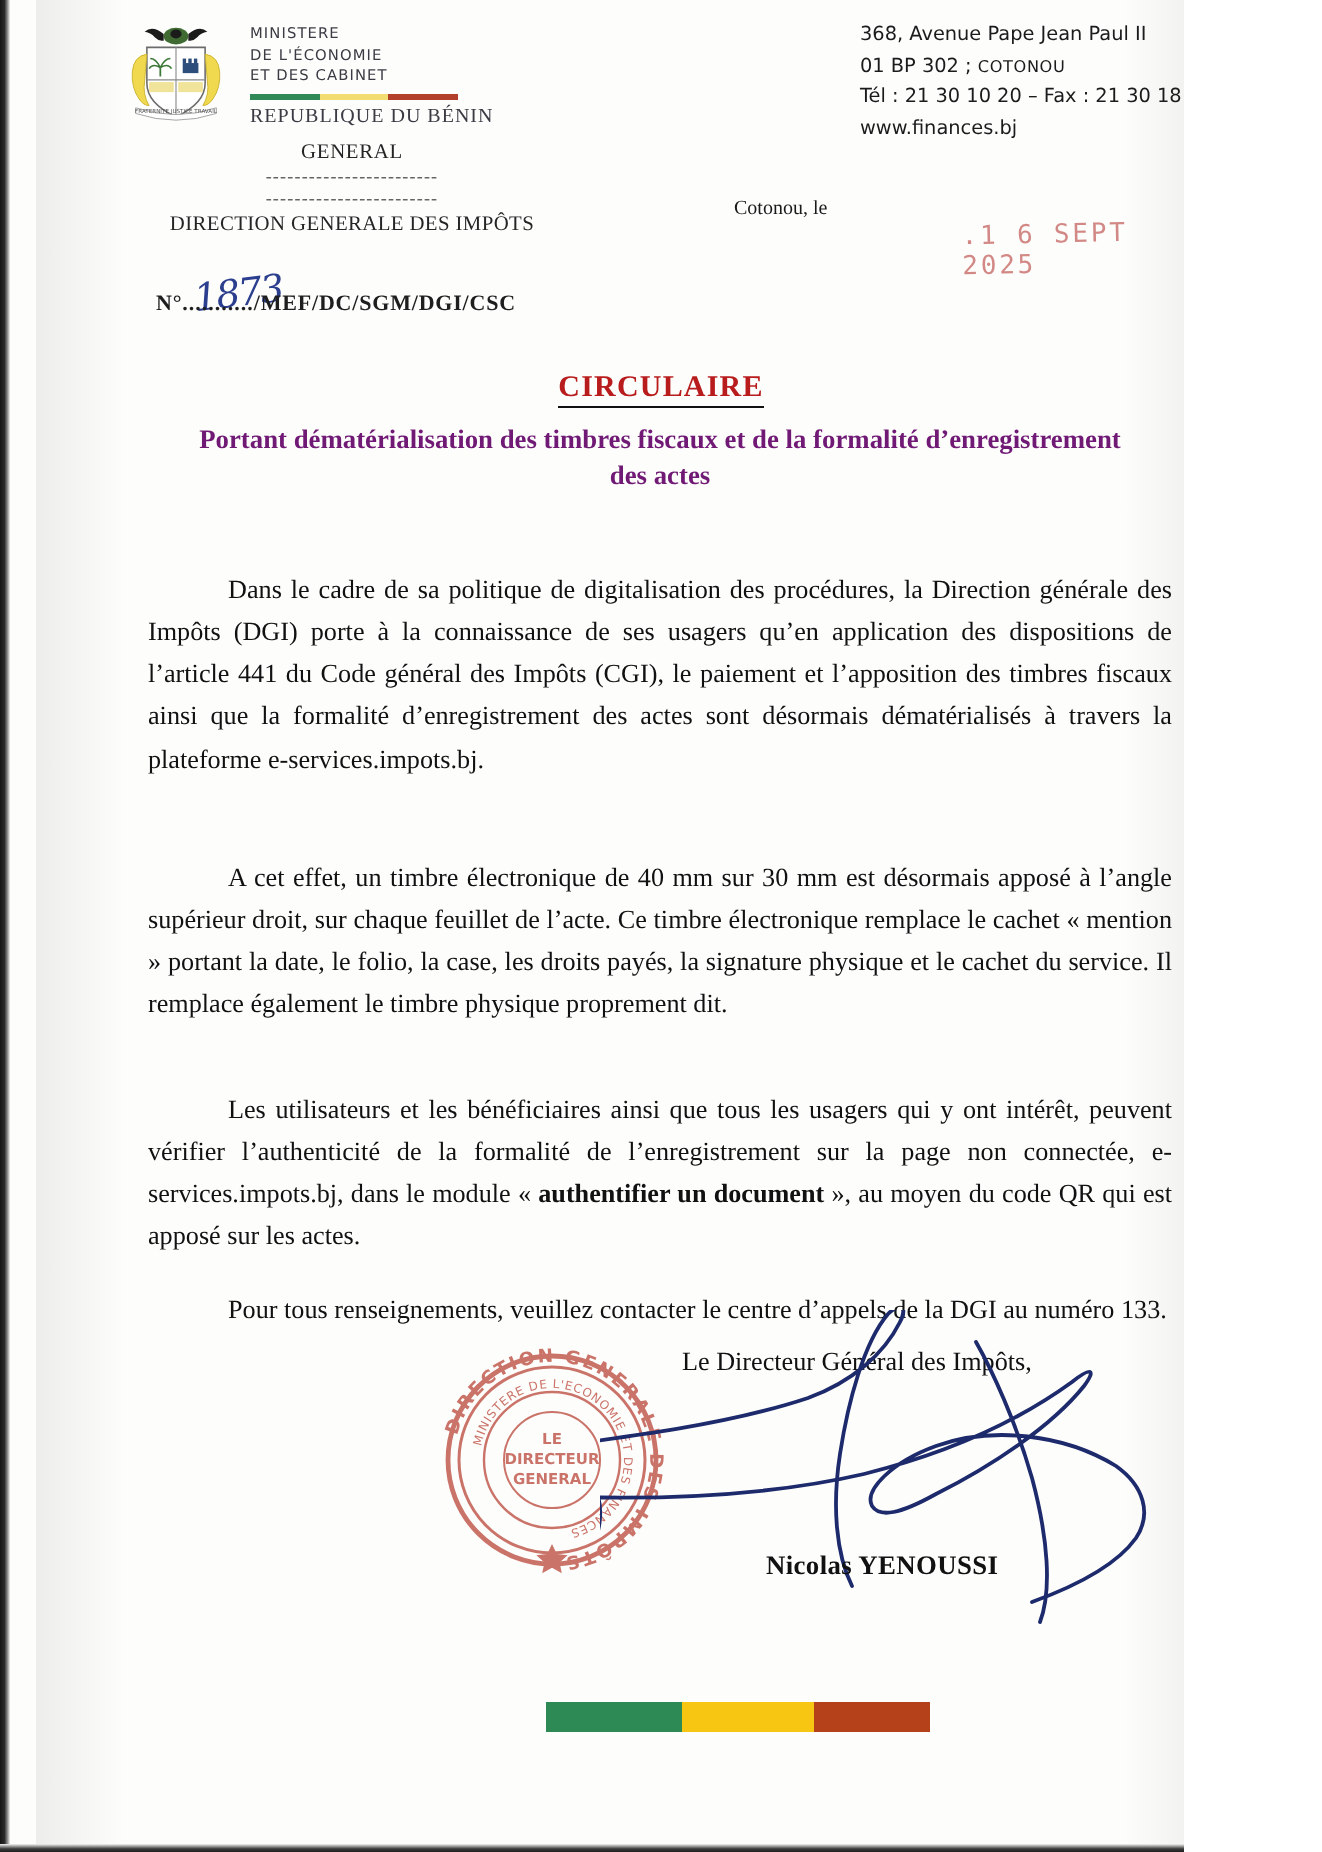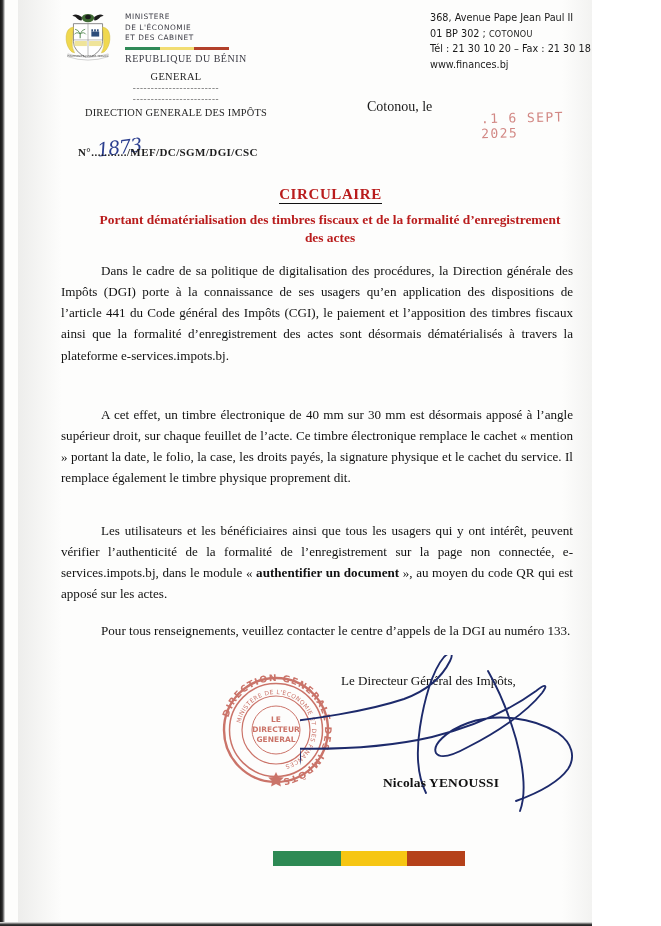--- a/index.html
+++ b/index.html
@@ -140,21 +140,21 @@
     color: #1b1b1b;
     line-height: 1.62;
     white-space: nowrap;
   }
   .address .small-caps { font-size: 8.1px; letter-spacing: .3px; }
 
   .cotonou {
     position: absolute;
     left: 367px; top: 99px;
     font-family: "Liberation Serif", serif;
-    font-size: 14px;
+    font-size: 10px;
     color: #1a1a1a;
   }
   .datestamp {
     position: absolute;
     left: 481px; top: 110px;
     font-family: "DejaVu Sans Mono", monospace;
     font-size: 13px;
     color: #cf7f7b;
     letter-spacing: 1.4px;
     transform: rotate(-1.2deg);
@@ -179,34 +179,35 @@
   }
   .subtitle {
     position: absolute;
     left: 95px; top: 211px;
     width: 470px;
     text-align: center;
     font-family: "Liberation Serif", serif;
     font-weight: bold;
     font-size: 13.4px;
     line-height: 1.33;
-    color: #b91c1c;
+    color: #701a75;
   }
 
   
   .body-block {
     position: absolute;
-    left: 61px;
+    left: 74px;
     width: 512px;
     font-family: "Liberation Serif", serif;
     font-size: 13.1px;
     line-height: 1.615;
     color: #111;
     text-align: justify;
     text-justify: inter-word;
+    margin-top: 24px;
   }
   .body-block p {
     margin: 0 0 6px 0;
     text-indent: 40px;
   }
   .body-block b { font-weight: bold; }
 
   #para1 { top: 260px; }
   #para2 { top: 404px; }
   #para3 { top: 520px; }

